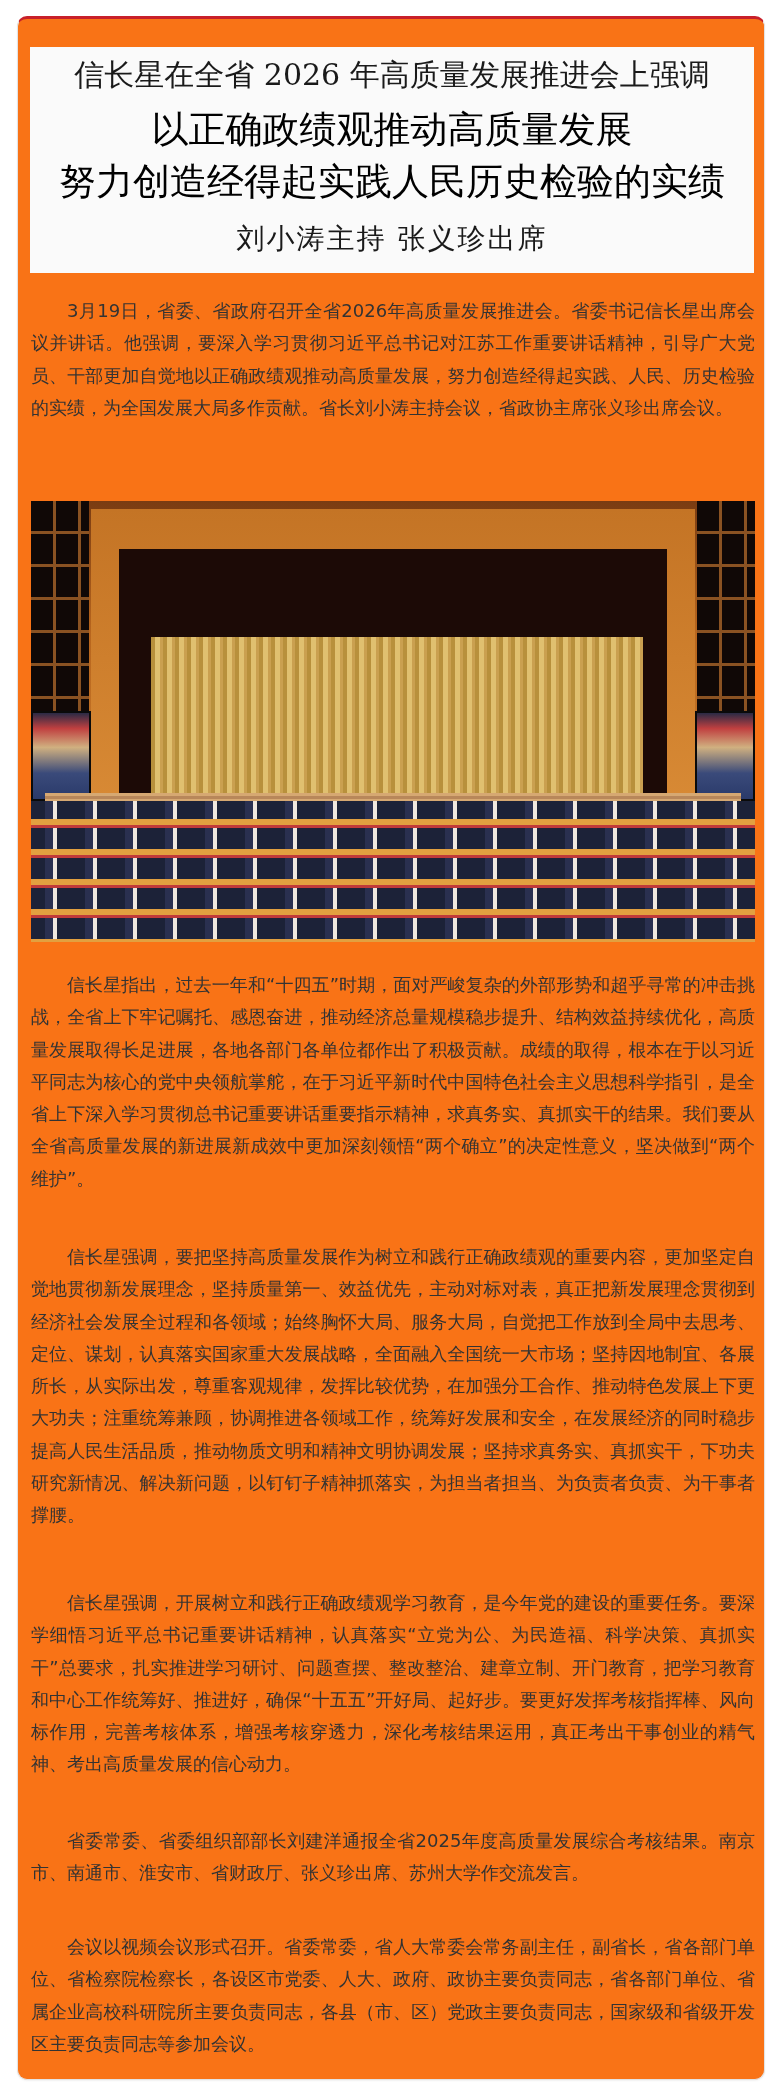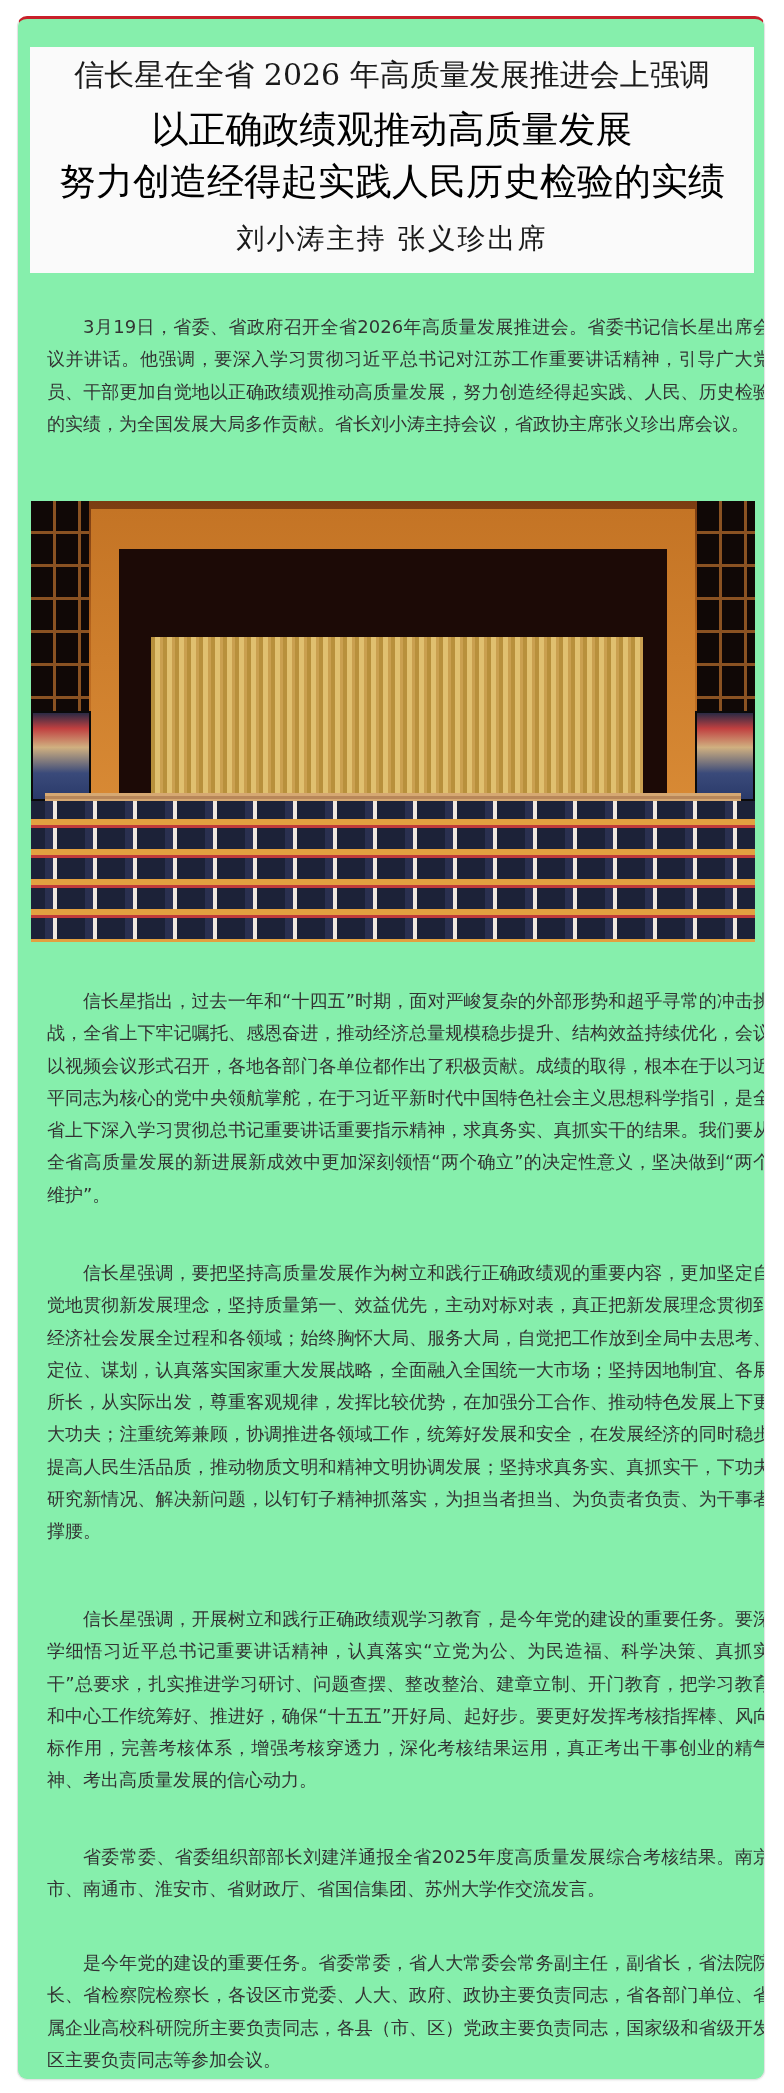--- a/index.html
+++ b/index.html
@@ -17,21 +17,21 @@
     .card {
       position: absolute;
       left: 17px;
       top: 16px;
       width: 748px;
       height: 2064px;
       box-sizing: border-box;
       border: 1px solid #e3e3e3;
       border-top: 3px solid #c8202a;
       border-radius: 10px;
-      background: #86efac;
+      background: #f97316;
       box-shadow: 0 1px 2px rgba(0,0,0,0.06);
       overflow: hidden;
     }
     .headline {
       position: absolute;
       left: 12px;
       top: 28px;
       width: 724px;
       height: 226px;
       background: #fafafa;
@@ -80,21 +80,21 @@
       line-height: 40px;
       letter-spacing: 2px;
       white-space: nowrap;
       color: #1a1a1a;
       text-align: center;
     }
     .para {
       position: absolute;
       left: 13px;
       width: 724px;
-      margin: 16px;
+      margin: 0;
       font-size: 18px;
       line-height: 32.3px;
       color: #333333;
       text-align: justify;
       text-indent: 36px;
     }
     .photo {
       position: absolute;
       left: 13px;
       top: 482px;
@@ -198,19 +198,19 @@
     <div class="screen-left"></div>
     <div class="screen-right"></div>
     <div class="stage-floor"></div>
     <div class="podium"></div>
     <div class="people-row"></div>
     <div class="table"></div>
     <div class="stage-front"></div>
     <div class="hall-bottom"></div>
   </div>
 
-  <p class="para" style="top:950px;">信长星指出，过去一年和“十四五”时期，面对严峻复杂的外部形势和超乎寻常的冲击挑战，全省上下牢记嘱托、感恩奋进，推动经济总量规模稳步提升、结构效益持续优化，会议以视频会议形式召开，各地各部门各单位都作出了积极贡献。成绩的取得，根本在于以习近平同志为核心的党中央领航掌舵，在于习近平新时代中国特色社会主义思想科学指引，是全省上下深入学习贯彻总书记重要讲话重要指示精神，求真务实、真抓实干的结果。我们要从全省高质量发展的新进展新成效中更加深刻领悟“两个确立”的决定性意义，坚决做到“两个维护”。</p>
+  <p class="para" style="top:950px;">信长星指出，过去一年和“十四五”时期，面对严峻复杂的外部形势和超乎寻常的冲击挑战，全省上下牢记嘱托、感恩奋进，推动经济总量规模稳步提升、结构效益持续优化，高质量发展取得长足进展，各地各部门各单位都作出了积极贡献。成绩的取得，根本在于以习近平同志为核心的党中央领航掌舵，在于习近平新时代中国特色社会主义思想科学指引，是全省上下深入学习贯彻总书记重要讲话重要指示精神，求真务实、真抓实干的结果。我们要从全省高质量发展的新进展新成效中更加深刻领悟“两个确立”的决定性意义，坚决做到“两个维护”。</p>
   <p class="para" style="top:1222px;">信长星强调，要把坚持高质量发展作为树立和践行正确政绩观的重要内容，更加坚定自觉地贯彻新发展理念，坚持质量第一、效益优先，主动对标对表，真正把新发展理念贯彻到经济社会发展全过程和各领域；始终胸怀大局、服务大局，自觉把工作放到全局中去思考、定位、谋划，认真落实国家重大发展战略，全面融入全国统一大市场；坚持因地制宜、各展所长，从实际出发，尊重客观规律，发挥比较优势，在加强分工合作、推动特色发展上下更大功夫；注重统筹兼顾，协调推进各领域工作，统筹好发展和安全，在发展经济的同时稳步提高人民生活品质，推动物质文明和精神文明协调发展；坚持求真务实、真抓实干，下功夫研究新情况、解决新问题，以钉钉子精神抓落实，为担当者担当、为负责者负责、为干事者撑腰。</p>
   <p class="para" style="top:1568px;">信长星强调，开展树立和践行正确政绩观学习教育，是今年党的建设的重要任务。要深学细悟习近平总书记重要讲话精神，认真落实“立党为公、为民造福、科学决策、真抓实干”总要求，扎实推进学习研讨、问题查摆、整改整治、建章立制、开门教育，把学习教育和中心工作统筹好、推进好，确保“十五五”开好局、起好步。要更好发挥考核指挥棒、风向标作用，完善考核体系，增强考核穿透力，深化考核结果运用，真正考出干事创业的精气神、考出高质量发展的信心动力。</p>
-  <p class="para" style="top:1806px;">省委常委、省委组织部部长刘建洋通报全省2025年度高质量发展综合考核结果。南京市、南通市、淮安市、省财政厅、省国信集团、苏州大学作交流发言。</p>
-  <p class="para" style="top:1912px;">是今年党的建设的重要任务。省委常委，省人大常委会常务副主任，副省长，省法院院长、省检察院检察长，各设区市党委、人大、政府、政协主要负责同志，省各部门单位、省属企业高校科研院所主要负责同志，各县（市、区）党政主要负责同志，国家级和省级开发区主要负责同志等参加会议。</p>
+  <p class="para" style="top:1806px;">省委常委、省委组织部部长刘建洋通报全省2025年度高质量发展综合考核结果。南京市、南通市、淮安市、省财政厅、张义珍出席、苏州大学作交流发言。</p>
+  <p class="para" style="top:1912px;">会议以视频会议形式召开。省委常委，省人大常委会常务副主任，副省长，省各部门单位、省检察院检察长，各设区市党委、人大、政府、政协主要负责同志，省各部门单位、省属企业高校科研院所主要负责同志，各县（市、区）党政主要负责同志，国家级和省级开发区主要负责同志等参加会议。</p>
 
 </div>
 
 </body></html>

